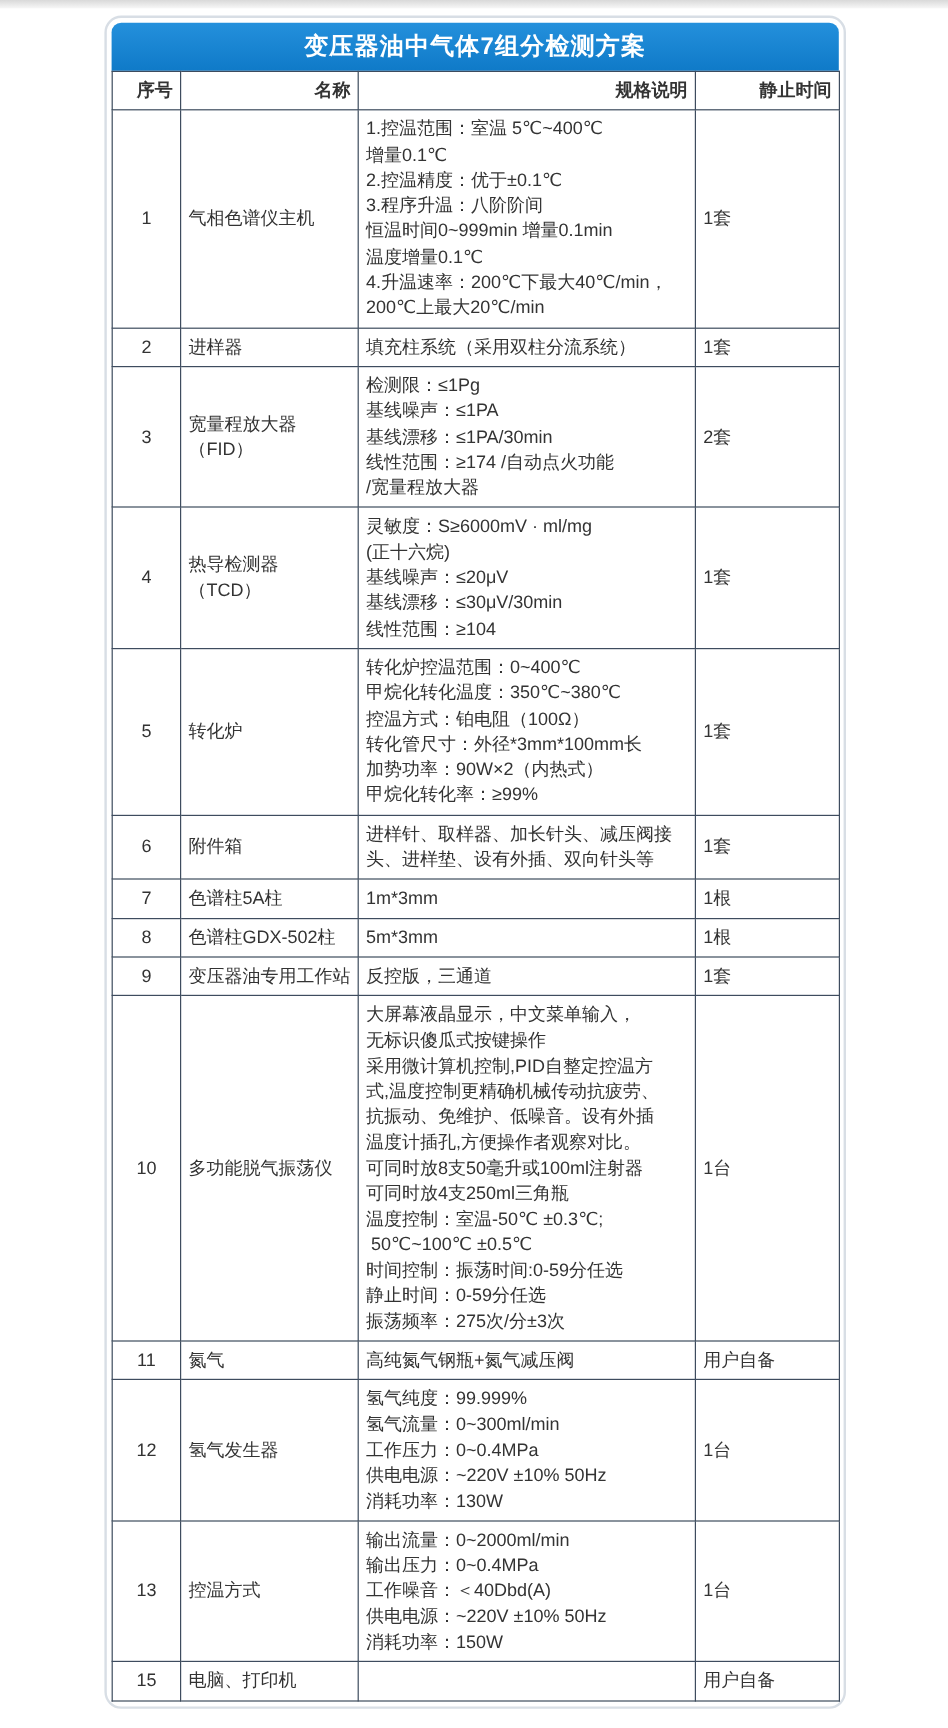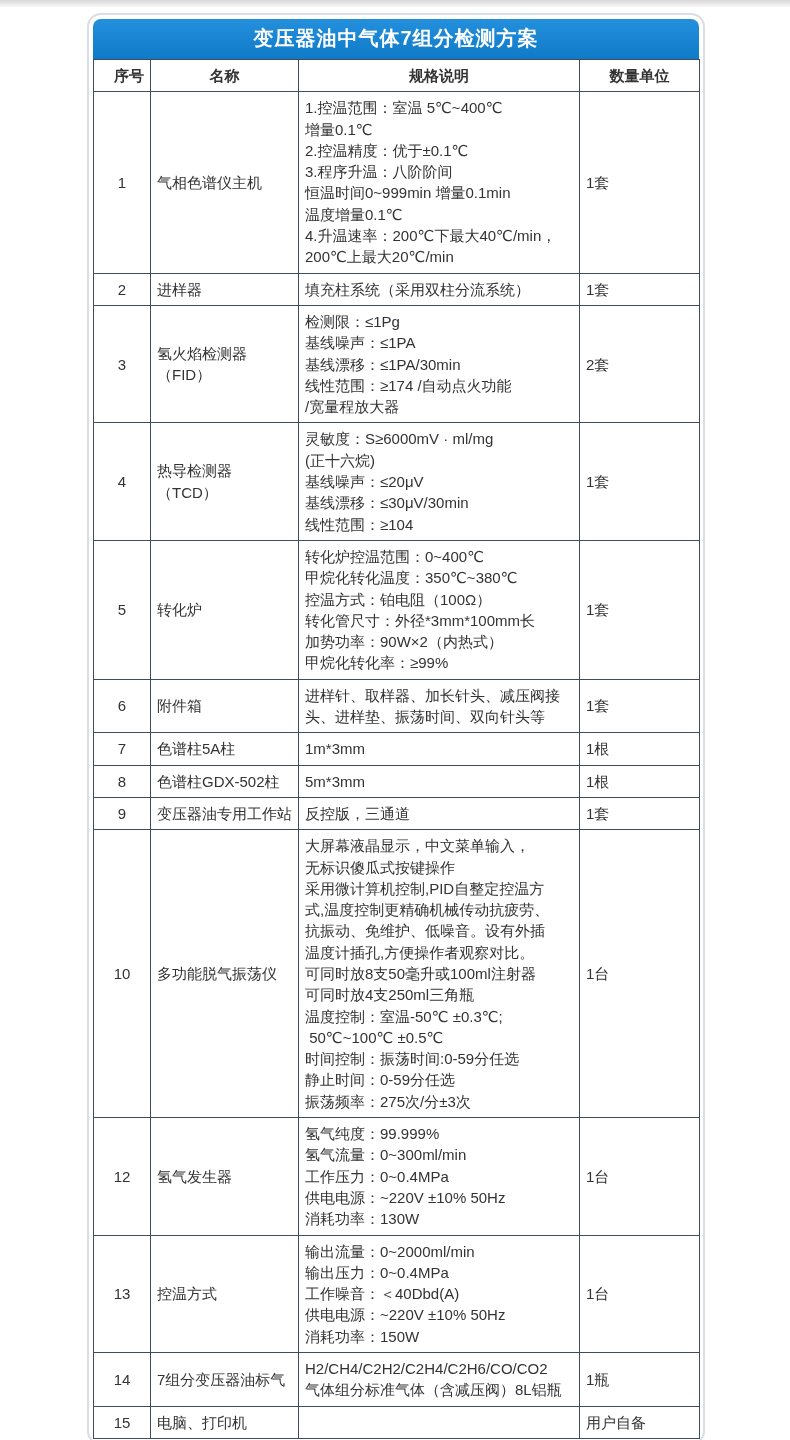--- a/index.html
+++ b/index.html
@@ -53,21 +53,21 @@
     vertical-align: middle;
     padding: 5px 6px;
     overflow: hidden;
   }
   col.c-no   { width: 57px; }
   col.c-name { width: 148px; }
   col.c-spec { width: 281px; }
   col.c-qty  { width: 120px; }
   th {
     font-weight: bold;
-    text-align: center;
+    text-align: right;
     padding: 6px 6px;
   }
   th.h-no { text-align: right; }
   td.cell-no {
     text-align: center;
   }
   td.cell-name {
     padding-left: 8px;
     padding-right: 2px;
   }
@@ -94,21 +94,21 @@
         <col class="c-no">
         <col class="c-name">
         <col class="c-spec">
         <col class="c-qty">
       </colgroup>
       <thead>
         <tr>
           <th class="h-no">序号</th>
           <th class="h-name">名称</th>
           <th class="h-spec">规格说明</th>
-          <th class="h-qty">数量单位</th>
+          <th class="h-qty">静止时间</th>
         </tr>
       </thead>
       <tbody>
           <tr>
             <td class="cell-no">1</td>
             <td class="cell-name">气相色谱仪主机</td>
             <td class="cell-spec">1.控温范围：室温 5℃~400℃
 增量0.1℃
 2.控温精度：优于±0.1℃
 3.程序升温：八阶阶间
@@ -119,21 +119,21 @@
             <td class="cell-qty">1套</td>
           </tr>
           <tr>
             <td class="cell-no">2</td>
             <td class="cell-name">进样器</td>
             <td class="cell-spec">填充柱系统（采用双柱分流系统）</td>
             <td class="cell-qty">1套</td>
           </tr>
           <tr>
             <td class="cell-no">3</td>
-            <td class="cell-name">氢火焰检测器（FID）</td>
+            <td class="cell-name">宽量程放大器（FID）</td>
             <td class="cell-spec">检测限：≤1Pg
 基线噪声：≤1PA
 基线漂移：≤1PA/30min
 线性范围：≥174 /自动点火功能
 /宽量程放大器</td>
             <td class="cell-qty">2套</td>
           </tr>
           <tr>
             <td class="cell-no">4</td>
             <td class="cell-name">热导检测器（TCD）</td>
@@ -152,21 +152,21 @@
 控温方式：铂电阻（100Ω）
 转化管尺寸：外径*3mm*100mm长
 加势功率：90W×2（内热式）
 甲烷化转化率：≥99%</td>
             <td class="cell-qty">1套</td>
           </tr>
           <tr>
             <td class="cell-no">6</td>
             <td class="cell-name">附件箱</td>
             <td class="cell-spec">进样针、取样器、加长针头、减压阀接
-头、进样垫、振荡时间、双向针头等</td>
+头、进样垫、设有外插、双向针头等</td>
             <td class="cell-qty">1套</td>
           </tr>
           <tr>
             <td class="cell-no">7</td>
             <td class="cell-name">色谱柱5A柱</td>
             <td class="cell-spec">1m*3mm</td>
             <td class="cell-qty">1根</td>
           </tr>
           <tr>
             <td class="cell-no">8</td>
@@ -192,47 +192,46 @@
 可同时放8支50毫升或100ml注射器
 可同时放4支250ml三角瓶
 温度控制：室温-50℃ ±0.3℃;
  50℃~100℃ ±0.5℃
 时间控制：振荡时间:0-59分任选
 静止时间：0-59分任选
 振荡频率：275次/分±3次</td>
             <td class="cell-qty">1台</td>
           </tr>
           <tr>
+            <td class="cell-no">11</td>
+            <td class="cell-name">氮气</td>
+            <td class="cell-spec">高纯氮气钢瓶+氮气减压阀</td>
+            <td class="cell-qty">用户自备</td>
+          </tr>
+          <tr>
             <td class="cell-no">12</td>
             <td class="cell-name">氢气发生器</td>
             <td class="cell-spec">氢气纯度：99.999%
 氢气流量：0~300ml/min
 工作压力：0~0.4MPa
 供电电源：~220V ±10% 50Hz
 消耗功率：130W</td>
             <td class="cell-qty">1台</td>
           </tr>
           <tr>
             <td class="cell-no">13</td>
             <td class="cell-name">控温方式</td>
             <td class="cell-spec">输出流量：0~2000ml/min
 输出压力：0~0.4MPa
 工作噪音：＜40Dbd(A)
 供电电源：~220V ±10% 50Hz
 消耗功率：150W</td>
             <td class="cell-qty">1台</td>
           </tr>
           <tr>
-            <td class="cell-no">14</td>
-            <td class="cell-name">7组分变压器油标气</td>
-            <td class="cell-spec">H2/CH4/C2H2/C2H4/C2H6/CO/CO2
-气体组分标准气体（含减压阀）8L铝瓶</td>
-            <td class="cell-qty">1瓶</td>
-          </tr>
-          <tr>
             <td class="cell-no">15</td>
             <td class="cell-name">电脑、打印机</td>
             <td class="cell-spec"></td>
             <td class="cell-qty">用户自备</td>
           </tr>
         </tbody>
     </table>
   </div>
 </div>
 

